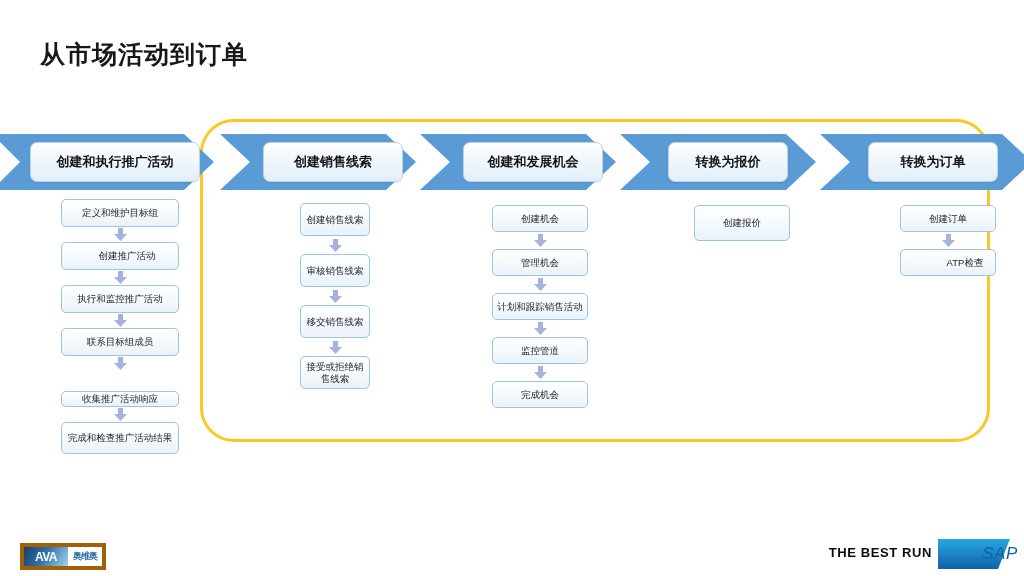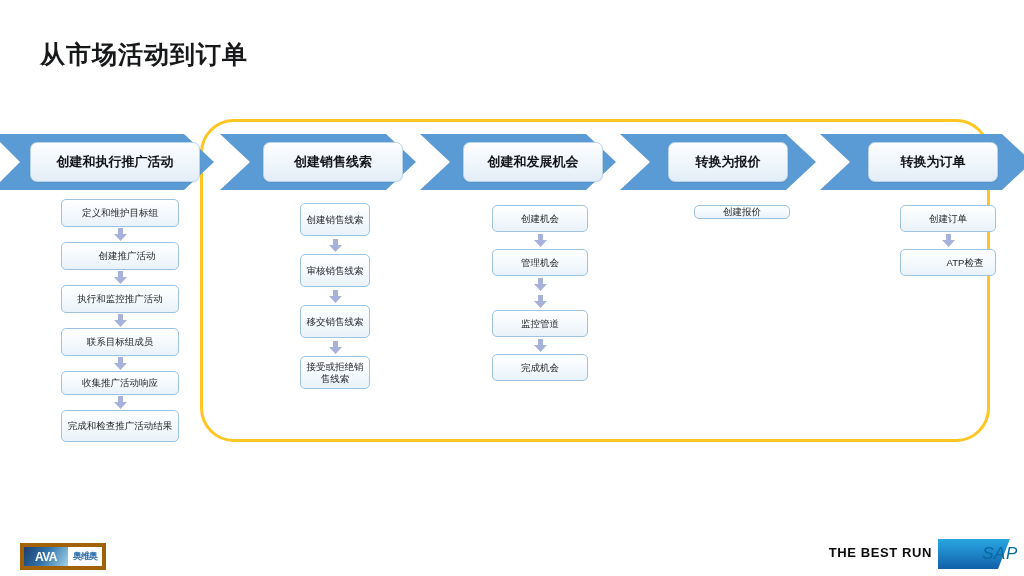--- a/index.html
+++ b/index.html
@@ -151,21 +151,21 @@
       <svg width="13" height="13" viewBox="0 0 13 13">
           <polygon points="4,0 9,0 9,6 13,6 6.5,13 0,6 4,6" fill="#a7b2dc"></polygon>
         </svg>
     </div>
     <div class="node" style="height:28px;">联系目标组成员</div>
     <div class="conn" style="height:15px;">
       <svg width="13" height="13" viewBox="0 0 13 13">
           <polygon points="4,0 9,0 9,6 13,6 6.5,13 0,6 4,6" fill="#a7b2dc"></polygon>
         </svg>
     </div>
-    <div class="node" style="height:24px;">收集推广活动响应</div>
+    <div class="node" style="height:16px;margin-top:20px;">收集推广活动响应</div>
     <div class="conn" style="height:15px;">
       <svg width="13" height="13" viewBox="0 0 13 13">
           <polygon points="4,0 9,0 9,6 13,6 6.5,13 0,6 4,6" fill="#a7b2dc"></polygon>
         </svg>
     </div>
     <div class="node" style="height:32px;">完成和检查推广活动结果</div>
   </div>
 
   <div class="col" style="left:300px;top:203px;width:70px;">
     <div class="node" style="height:33px;">创建销售线索</div>
@@ -195,36 +195,37 @@
       <svg width="13" height="13" viewBox="0 0 13 13">
           <polygon points="4,0 9,0 9,6 13,6 6.5,13 0,6 4,6" fill="#a7b2dc"></polygon>
         </svg>
     </div>
     <div class="node" style="height:27px;">管理机会</div>
     <div class="conn" style="height:17px;">
       <svg width="13" height="13" viewBox="0 0 13 13">
           <polygon points="4,0 9,0 9,6 13,6 6.5,13 0,6 4,6" fill="#a7b2dc"></polygon>
         </svg>
     </div>
+    <div class="node" style="height:27px;">计划和跟踪销售活动</div>
     <div class="conn" style="height:17px;">
       <svg width="13" height="13" viewBox="0 0 13 13">
           <polygon points="4,0 9,0 9,6 13,6 6.5,13 0,6 4,6" fill="#a7b2dc"></polygon>
         </svg>
     </div>
     <div class="node" style="height:27px;">监控管道</div>
     <div class="conn" style="height:17px;">
       <svg width="13" height="13" viewBox="0 0 13 13">
           <polygon points="4,0 9,0 9,6 13,6 6.5,13 0,6 4,6" fill="#a7b2dc"></polygon>
         </svg>
     </div>
     <div class="node" style="height:27px;">完成机会</div>
   </div>
 
   <div class="col" style="left:694px;top:205px;width:96px;">
-    <div class="node" style="height:14px;text-align:center;">创建报价</div>
+    <div class="node" style="height:36px;text-align:center;">创建报价</div>
   </div>
 
   <div class="col" style="left:900px;top:205px;width:96px;">
     <div class="node" style="height:27px;">创建订单</div>
     <div class="conn" style="height:17px;">
       <svg width="13" height="13" viewBox="0 0 13 13">
           <polygon points="4,0 9,0 9,6 13,6 6.5,13 0,6 4,6" fill="#a7b2dc"></polygon>
         </svg>
     </div>
     <div class="node" style="height:27px;padding-left:38px;">ATP检查</div>

